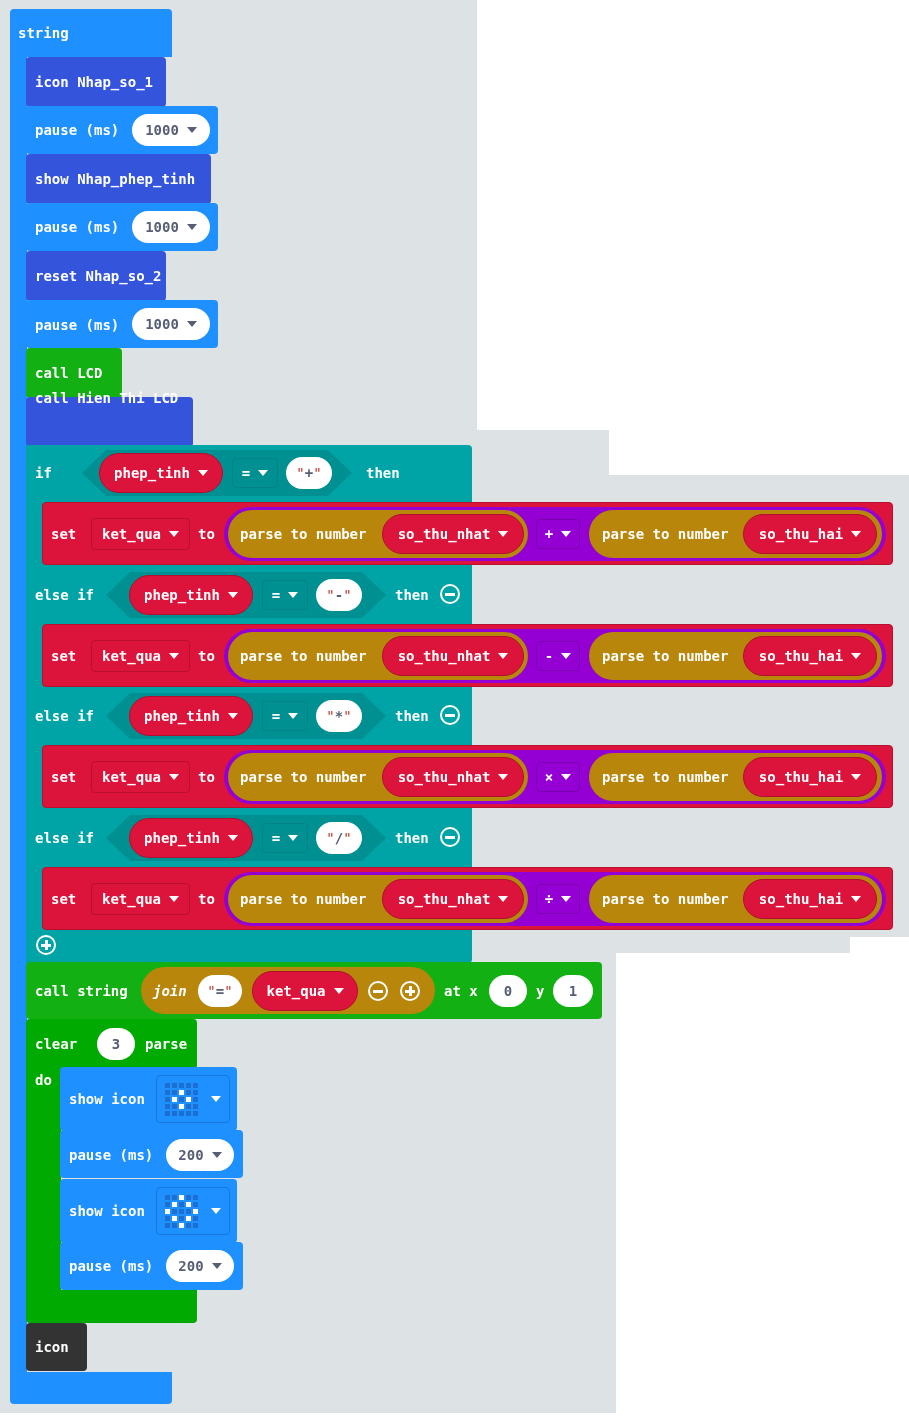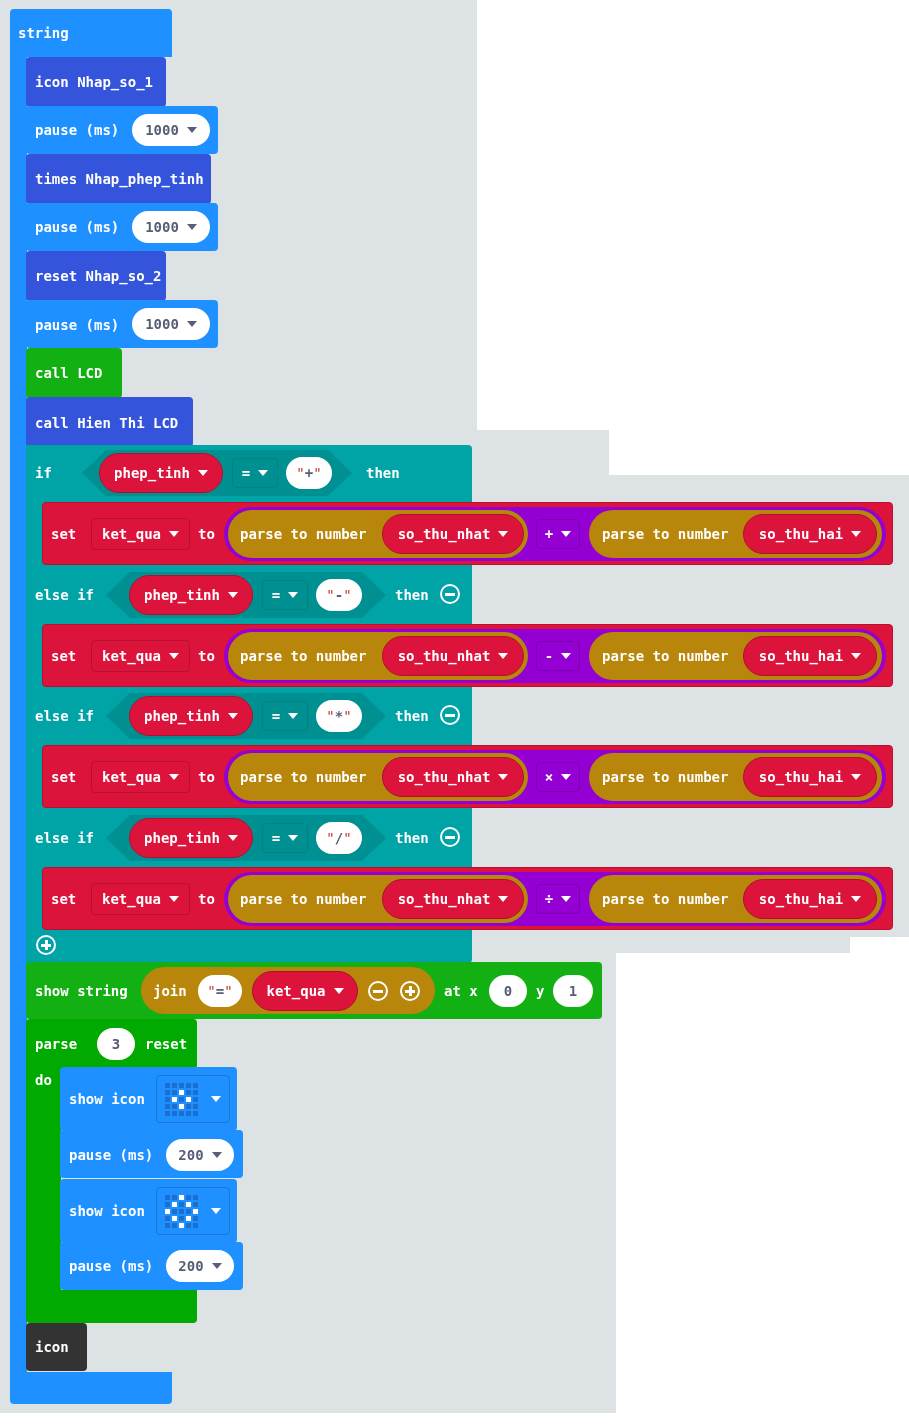--- a/index.html
+++ b/index.html
@@ -43,21 +43,21 @@
 <span class="lbl" style="left:35px;top:73px;">icon Nhap_so_1</span>
 
 <div class="blk" style="left:26px;top:106px;width:192px;height:48px;background:#1e90ff;"></div>
 <span class="lbl" style="left:35px;top:121px;">pause (ms)</span>
 <div class="pill wpill" style="left:132px;top:114px;width:78px;height:32px;">
     <span>1000</span>
     <span class="tri"></span>
   </div>
 
 <div class="blk" style="left:26px;top:154px;width:185px;height:50px;background:#3455db;"></div>
-<span class="lbl" style="left:35px;top:170px;">times Nhap_phep_tinh</span>
+<span class="lbl" style="left:35px;top:170px;">show Nhap_phep_tinh</span>
 
 <div class="blk" style="left:26px;top:203px;width:192px;height:48px;background:#1e90ff;"></div>
 <span class="lbl" style="left:35px;top:218px;">pause (ms)</span>
 <div class="pill wpill" style="left:132px;top:211px;width:78px;height:32px;">
     <span>1000</span>
     <span class="tri"></span>
   </div>
 
 <div class="blk" style="left:26px;top:251px;width:140px;height:50px;background:#3455db;"></div>
 <span class="lbl" style="left:35px;top:267px;">reset Nhap_so_2</span>
@@ -66,21 +66,21 @@
 <span class="lbl" style="left:35px;top:316px;">pause (ms)</span>
 <div class="pill wpill" style="left:132px;top:308px;width:78px;height:32px;">
     <span>1000</span>
     <span class="tri"></span>
   </div>
 
 <div class="blk" style="left:26px;top:348px;width:96px;height:50px;background:#13b013;"></div>
 <span class="lbl" style="left:35px;top:364px;">call LCD</span>
 
 <div class="blk" style="left:26px;top:397px;width:167px;height:50px;background:#3455db;"></div>
-<span class="lbl" style="left:35px;top:414px;text-align:center;">call Hien Thi LCD</span>
+<span class="lbl" style="left:35px;top:389px;text-align:center;">call Hien Thi LCD</span>
 
 <div class="blk" style="left:26px;top:445px;width:446px;height:518px;background:#00a4a6;"></div>
 <div class="blk" style="left:26px;top:445px;width:16px;height:518px;background:#00a4a6;border-radius:0;"></div>
 
 <span class="lbl" style="left:35px;top:464px;">if</span>
 <div class="blk" style="left:82px;top:450px;width:270px;height:46px;background:#009092;clip-path:polygon(24px 0,246px 0,270px 50%,246px 100%,24px 100%,0 50%);"></div>
 <div class="pill var" style="left:99px;top:453px;width:124px;height:40px;">
     <span>phep_tinh</span>
     <span class="tri"></span>
   </div>
@@ -254,23 +254,23 @@
     <span>so_thu_hai</span>
     <span class="tri"></span>
   </div>
 
 <div class="circ" style="left:36px;top:935px;">
     <span class="h"></span>
     <span class="v"></span>
   </div>
 
 <div class="blk" style="left:26px;top:962px;width:576px;height:57px;background:#13b013;"></div>
-<span class="lbl" style="left:35px;top:982px;">show string</span>
+<span class="lbl" style="left:35px;top:982px;">call string</span>
 <div class="pill" style="left:141px;top:967px;width:294px;height:47px;background:#b8860b;border-radius:24px;"></div>
-<span class="lbl" style="left:153px;top:982px;">join</span>
+<span class="lbl" style="left:153px;top:982px;font-style:italic;">join</span>
 <div class="pill wpill str" style="left:198px;top:975px;width:44px;height:32px;">
     <span class="q">"</span>
     <span>=</span>
     <span class="q">"</span>
   </div>
 <div class="pill var" style="left:252px;top:971px;width:106px;height:40px;">
     <span>ket_qua</span>
     <span class="tri"></span>
   </div>
 <div class="circ" style="left:368px;top:981px;">
@@ -285,25 +285,25 @@
     <span>0</span>
   </div>
 <span class="lbl" style="left:536px;top:982px;">y</span>
 <div class="pill wpill" style="left:553px;top:975px;width:40px;height:32px;">
     <span>1</span>
   </div>
 
 <div class="blk" style="left:26px;top:1019px;width:171px;height:50px;background:#00aa00;"></div>
 <div class="blk" style="left:26px;top:1060px;width:35px;height:240px;background:#00aa00;border-radius:0;"></div>
 <div class="blk" style="left:26px;top:1290px;width:171px;height:33px;background:#00aa00;border-radius:0 0 4px 4px;"></div>
-<span class="lbl" style="left:35px;top:1035px;">parse</span>
+<span class="lbl" style="left:35px;top:1035px;">clear</span>
 <div class="pill wpill" style="left:97px;top:1028px;width:38px;height:32px;">
     <span>3</span>
   </div>
-<span class="lbl" style="left:145px;top:1035px;">reset</span>
+<span class="lbl" style="left:145px;top:1035px;">parse</span>
 <span class="lbl" style="left:35px;top:1071px;">do</span>
 
 <div class="blk" style="left:60px;top:1067px;width:177px;height:64px;background:#1e90ff;"></div>
 <span class="lbl" style="left:69px;top:1090px;">show icon</span>
 <div class="dd" style="left:156px;top:1075px;width:74px;height:48px;border:1px solid #1877d8;justify-content:flex-start;padding-left:8px;">
   <div class="led" id="led0">
       <span></span>
       <span></span>
       <span></span>
       <span></span>

